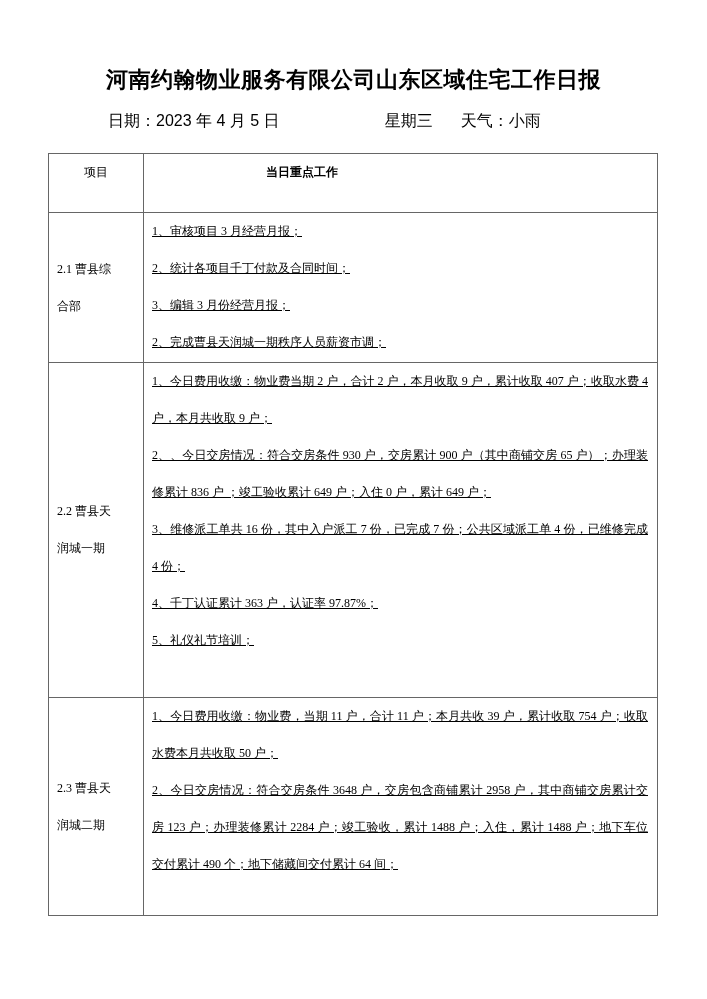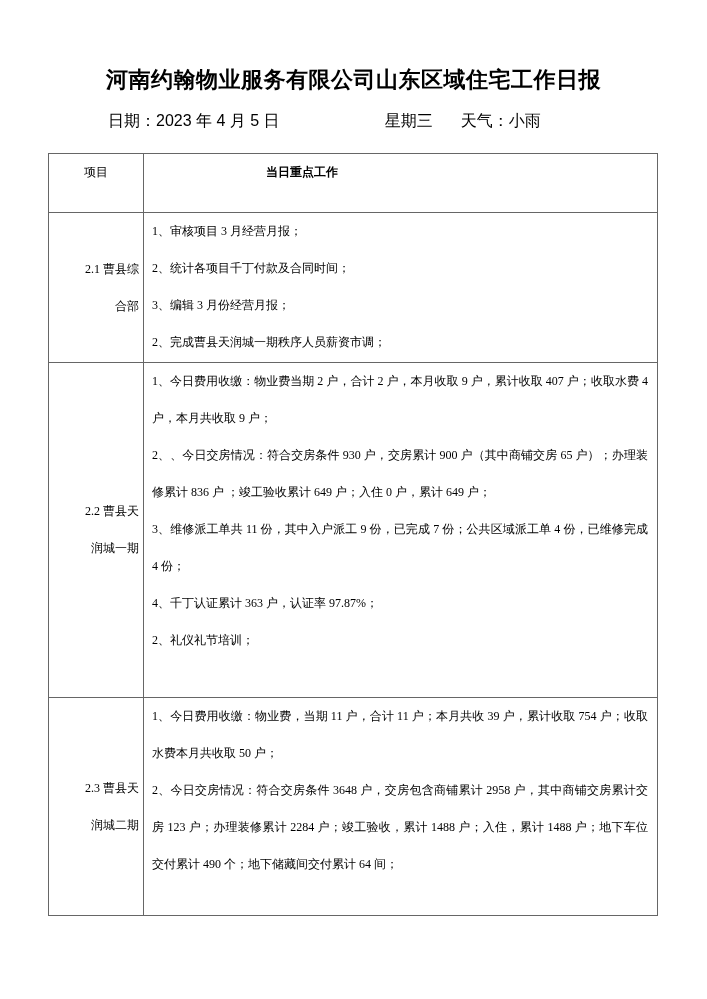--- a/index.html
+++ b/index.html
@@ -64,32 +64,33 @@
     padding-top: 10px;
   }
   th.h-work {
     vertical-align: top;
     text-align: left;
     padding: 10px 0 0 122px;
     font-weight: bold;
   }
   td.project-cell {
     vertical-align: middle;
-    text-align: right;
+    text-align: left;
     padding: 0 4px 0 8px;
     line-height: 37px;
     white-space: pre-line;
   }
   td.work-cell {
     vertical-align: top;
     padding: 0 9px 0 8px;
     line-height: 37px;
   }
   .work-item {
     text-align: justify;
+    text-decoration: underline;
   }
 </style>
 </head>
 <body>
 
 <div class="page">
 
   <h1 class="report-title">河南约翰物业服务有限公司山东区域住宅工作日报</h1>
 
   <div class="meta-line">
@@ -120,23 +121,23 @@
         <div class="work-item">2、完成曹县天润城一期秩序人员薪资市调；</div>
       </td>
     </tr>
 
     <tr class="row-2">
       <td class="project-cell">2.2 曹县天
 润城一期</td>
       <td class="work-cell">
         <div class="work-item">1、今日费用收缴：物业费当期 2 户，合计 2 户，本月收取 9 户，累计收取 407 户；收取水费 4 户，本月共收取 9 户；</div>
         <div class="work-item">2、、今日交房情况：符合交房条件 930 户，交房累计 900 户（其中商铺交房 65 户）；办理装修累计 836 户 ；竣工验收累计 649 户；入住 0 户，累计 649 户；</div>
-        <div class="work-item">3、维修派工单共 11 份，其中入户派工 9 份，已完成 7 份；公共区域派工单 4 份，已维修完成 4 份；</div>
+        <div class="work-item">3、维修派工单共 16 份，其中入户派工 7 份，已完成 7 份；公共区域派工单 4 份，已维修完成 4 份；</div>
         <div class="work-item">4、千丁认证累计 363 户，认证率 97.87%；</div>
-        <div class="work-item">2、礼仪礼节培训；</div>
+        <div class="work-item">5、礼仪礼节培训；</div>
       </td>
     </tr>
 
     <tr class="row-3">
       <td class="project-cell">2.3 曹县天
 润城二期</td>
       <td class="work-cell">
         <div class="work-item">1、今日费用收缴：物业费，当期 11 户，合计 11 户；本月共收 39 户，累计收取 754 户；收取水费本月共收取 50 户；</div>
         <div class="work-item">2、今日交房情况：符合交房条件 3648 户，交房包含商铺累计 2958 户，其中商铺交房累计交房 123 户；办理装修累计 2284 户；竣工验收，累计 1488 户；入住，累计 1488 户；地下车位交付累计 490 个；地下储藏间交付累计 64 间；</div>
       </td>

